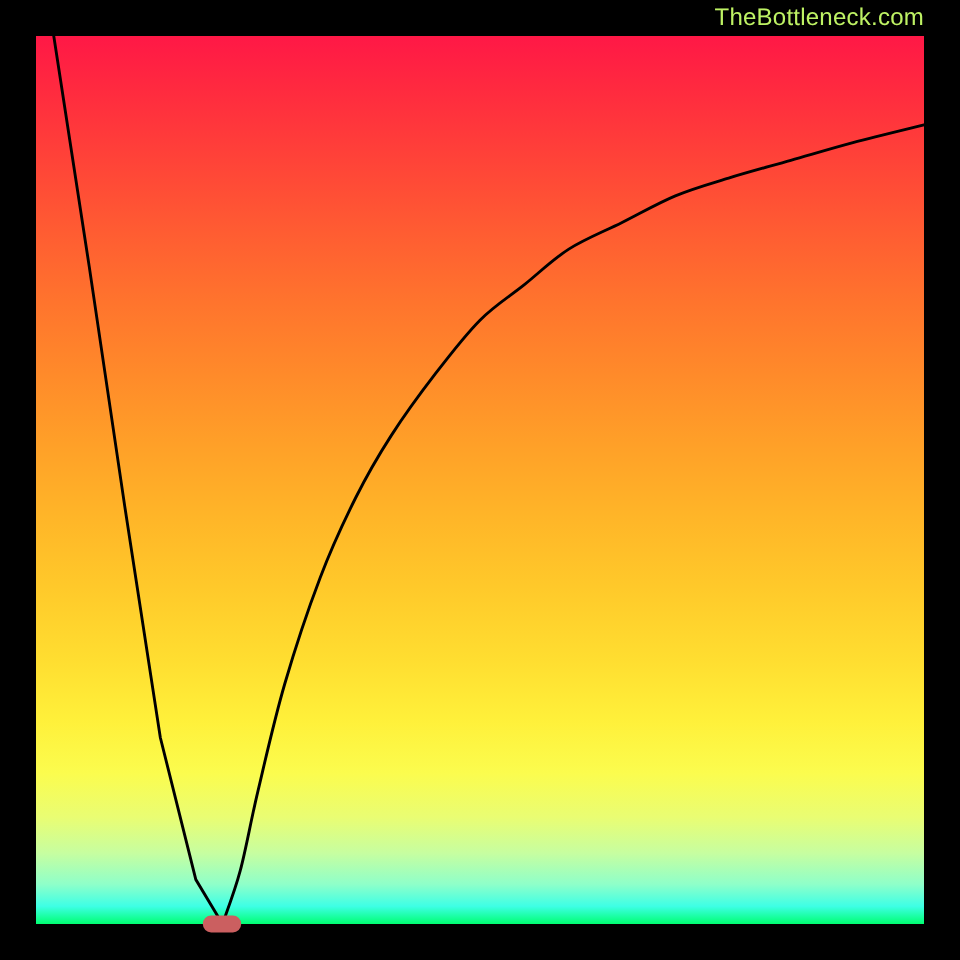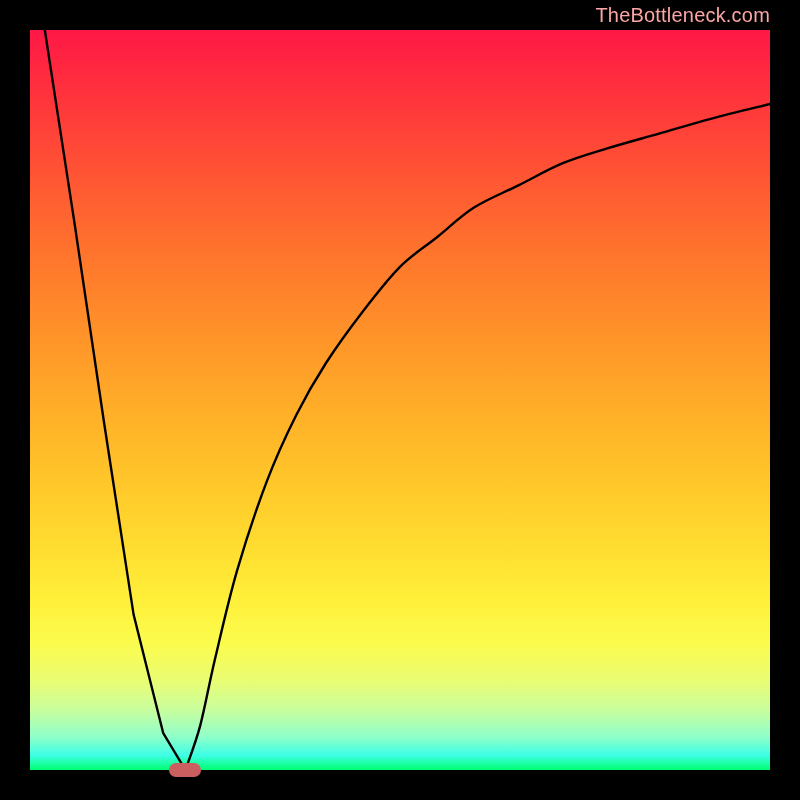--- a/index.html
+++ b/index.html
@@ -40,21 +40,21 @@
       #c7fea0 92%,
       #8fffc9 95.5%,
       #3effe5 98%,
       #00ff72 100%
     );
   }
   .watermark {
     position: absolute;
     top: 4px;
     right: 30px;
-    color: #fca5a5;
+    color: #bef264;
     font-size: 20px;
     letter-spacing: 0.2px;
     user-select: none;
   }
   svg.curve {
     position: absolute;
     left: 0;
     top: 0;
     width: 740px;
     height: 740px;

